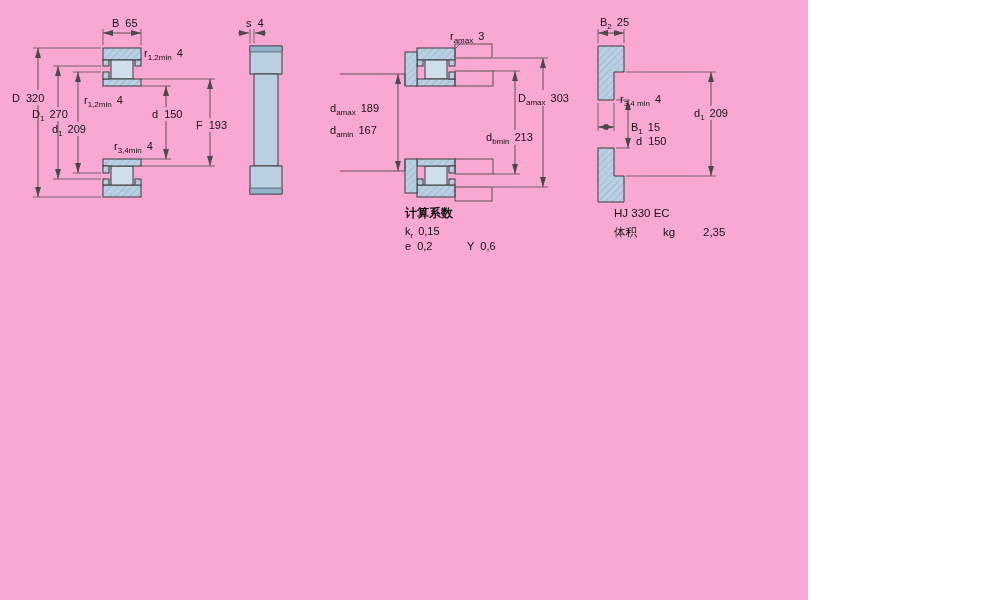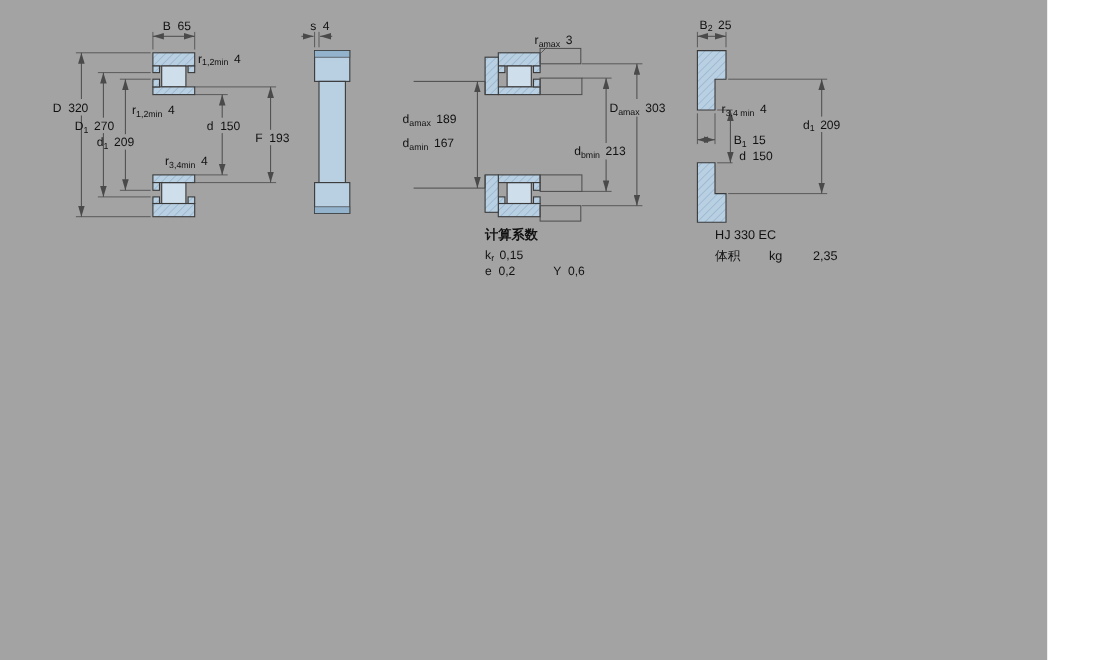--- a/index.html
+++ b/index.html
@@ -1,16 +1,16 @@
 <!DOCTYPE html>
 <html><head>
 <meta charset="utf-8">
 <style>
   html,body{margin:0;padding:0;background:#ffffff;}
-  .canvas{position:relative;width:916px;height:600px;background:#a3a3a3;overflow:hidden;padding-left:36px;}
+  .canvas{position:relative;width:808px;height:600px;background:#f9a8d4;overflow:hidden;}
   svg text{font-family:"Liberation Sans","DejaVu Sans",sans-serif;fill:#111111;}
   .dim{font-size:11px;}
   .sub{font-size:8px;}
   .hdg{font-size:12px;font-weight:bold;}
   .info{font-size:11.5px;}
   .part{fill:url(#hatch);stroke:#3a3a3a;stroke-width:1;}
   .solid{fill:#b9cfe2;stroke:#3a3a3a;stroke-width:1;}
   .roller{fill:#cfdeeb;stroke:#3a3a3a;stroke-width:1;}
   .shade{fill:#93b3cc;stroke:#3a3a3a;stroke-width:0.6;}
   .outline{fill:none;stroke:#4a4a4a;stroke-width:0.9;}

